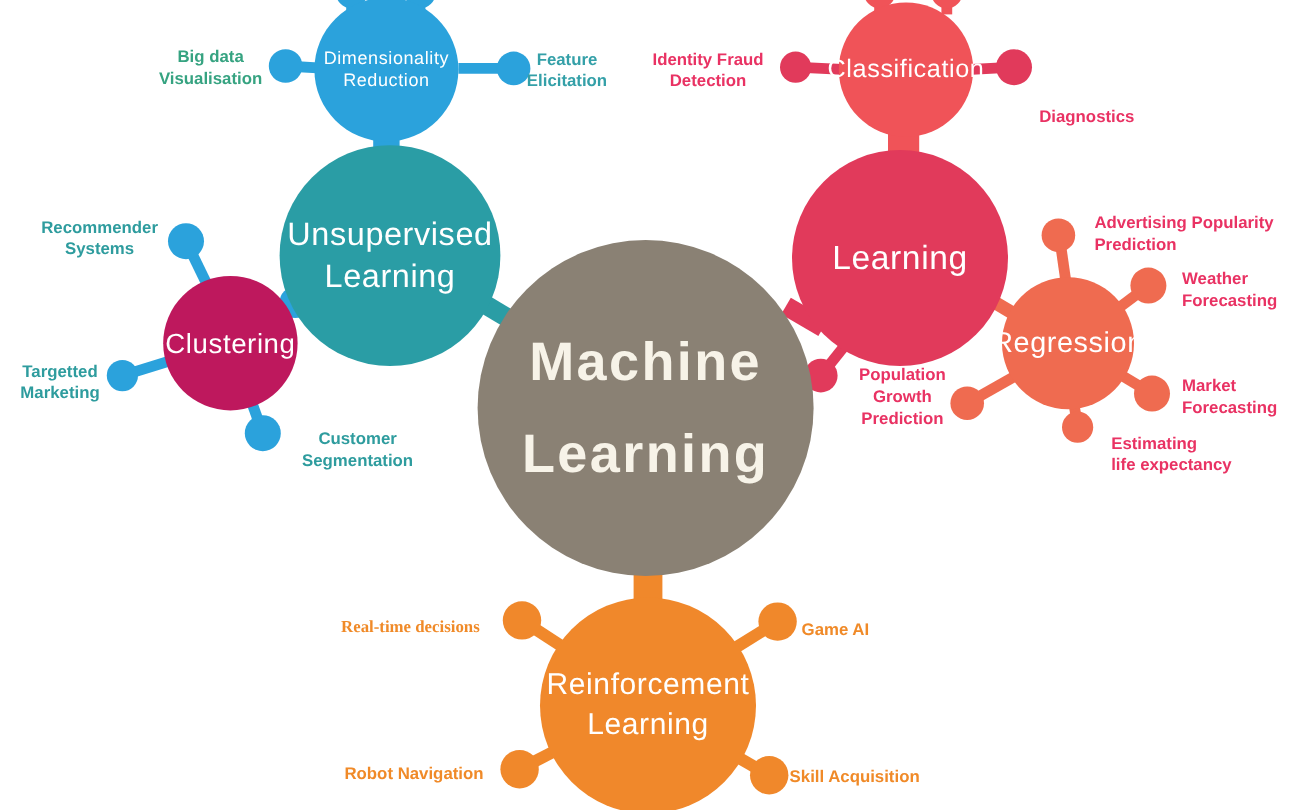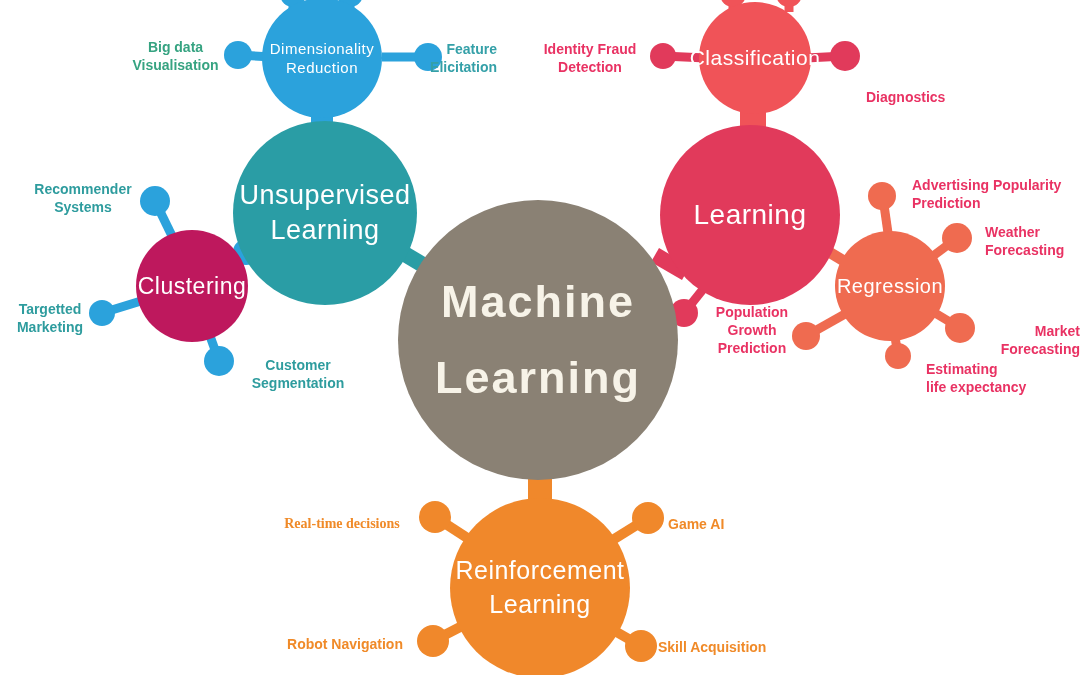--- a/index.html
+++ b/index.html
@@ -23,21 +23,21 @@
   .n-sup span{font-size:28px;line-height:1.3;}
   .n-rl{left:450px;top:498px;width:180px;height:180px;background:#F0882B;}
   .n-rl span{font-size:25px;line-height:1.35;}
   .n-dimred{left:262px;top:-2px;width:120px;height:120px;background:#2BA2DC;}
   .n-dimred span{font-size:15px;line-height:1.3;}
   .n-clus{left:136px;top:230px;width:112px;height:112px;background:#be185d;}
   .n-clus span{font-size:23px;}
   .n-class{left:699px;top:2px;width:112px;height:112px;background:#F05358;}
   .n-class span{font-size:21px;}
   .n-reg{left:835px;top:231px;width:110px;height:110px;background:#EF6B50;}
-  .n-reg span{font-size:20px;}
+  .n-reg span{font-size:24px;}
   
   .sat{position:absolute;font-weight:bold;font-size:14px;line-height:1.3;text-align:center;}
   .sat span{display:block;}
   .sat.left{text-align:left;}
   .c-green{color:#36A381;}
   .c-teal{color:#2E9C9E;}
   .c-tealblue{color:#34A0A8;}
   .c-pink{color:#E93263;}
   .c-orange{color:#F08A28;}
 </style>
@@ -131,21 +131,21 @@
   </div>
   <div class="node n-rl">
     <span>Reinforcement</span>
     <span>Learning</span>
   </div>
 
   <div class="sat c-green" style="left:118px;top:38px;width:115px;">
     <span>Big data</span>
     <span>Visualisation</span>
   </div>
-  <div class="sat c-tealblue" style="left:402px;top:40px;width:95px;text-align:right;">
+  <div class="sat c-tealblue" style="left:425px;top:40px;width:95px;">
     <span>Feature</span>
     <span>Elicitation</span>
   </div>
   <div class="sat c-teal" style="left:26px;top:180px;width:114px;">
     <span>Recommender</span>
     <span>Systems</span>
   </div>
   <div class="sat c-teal" style="left:6px;top:300px;width:88px;">
     <span>Targetted</span>
     <span>Marketing</span>
@@ -162,21 +162,21 @@
     <span>Diagnostics</span>
   </div>
   <div class="sat c-pink left" style="left:912px;top:176px;width:165px;">
     <span>Advertising Popularity</span>
     <span>Prediction</span>
   </div>
   <div class="sat c-pink left" style="left:985px;top:223px;width:95px;">
     <span>Weather</span>
     <span>Forecasting</span>
   </div>
-  <div class="sat c-pink left" style="left:985px;top:322px;width:95px;text-align:right;">
+  <div class="sat c-pink left" style="left:985px;top:312px;width:95px;">
     <span>Market</span>
     <span>Forecasting</span>
   </div>
   <div class="sat c-pink left" style="left:910px;top:360px;width:110px;margin-left:16px;">
     <span>Estimating</span>
     <span>life expectancy</span>
   </div>
   <div class="sat c-pink" style="left:708px;top:303px;width:88px;">
     <span>Population</span>
     <span>Growth</span>

